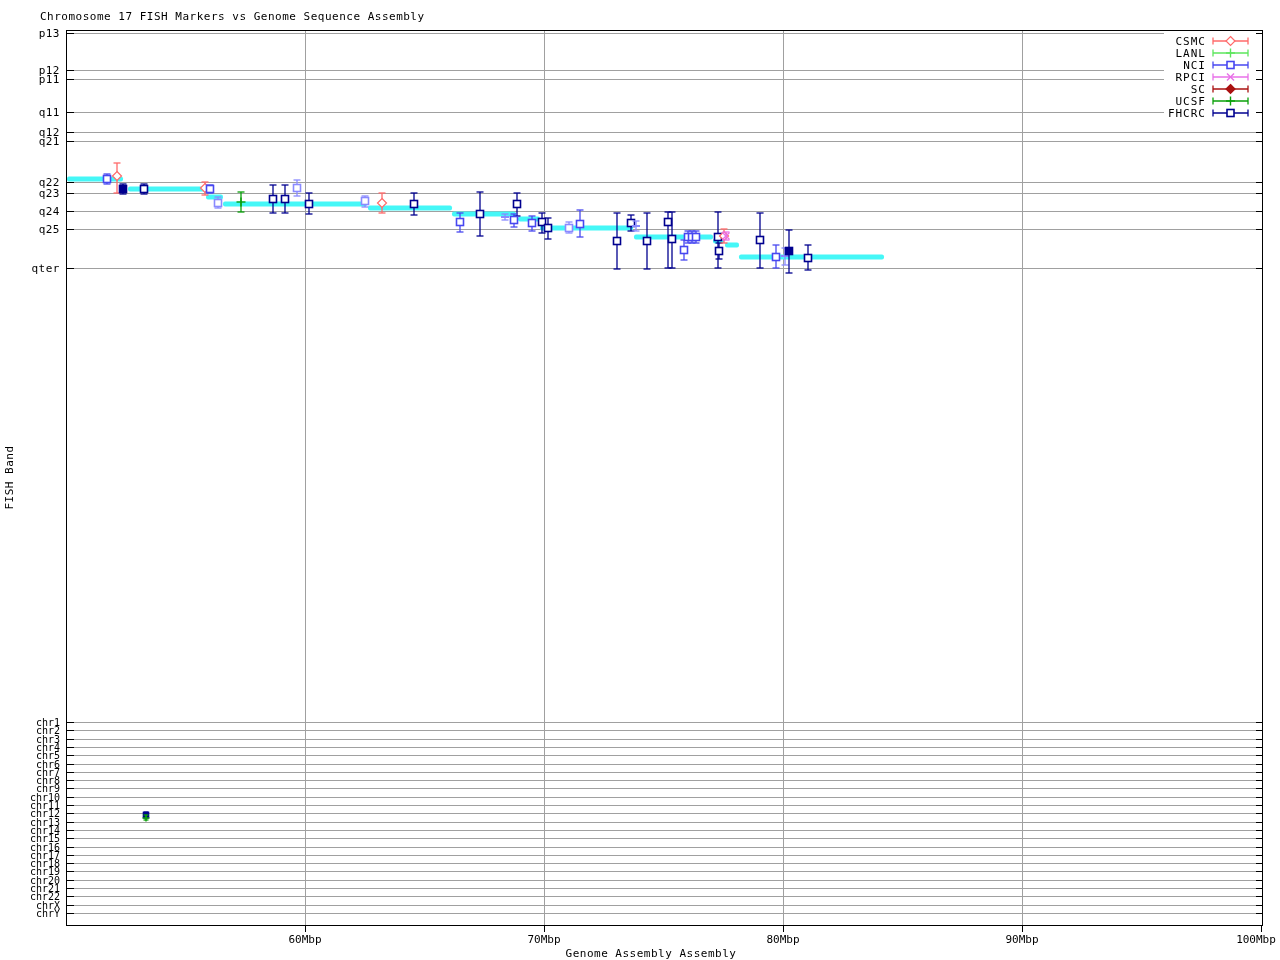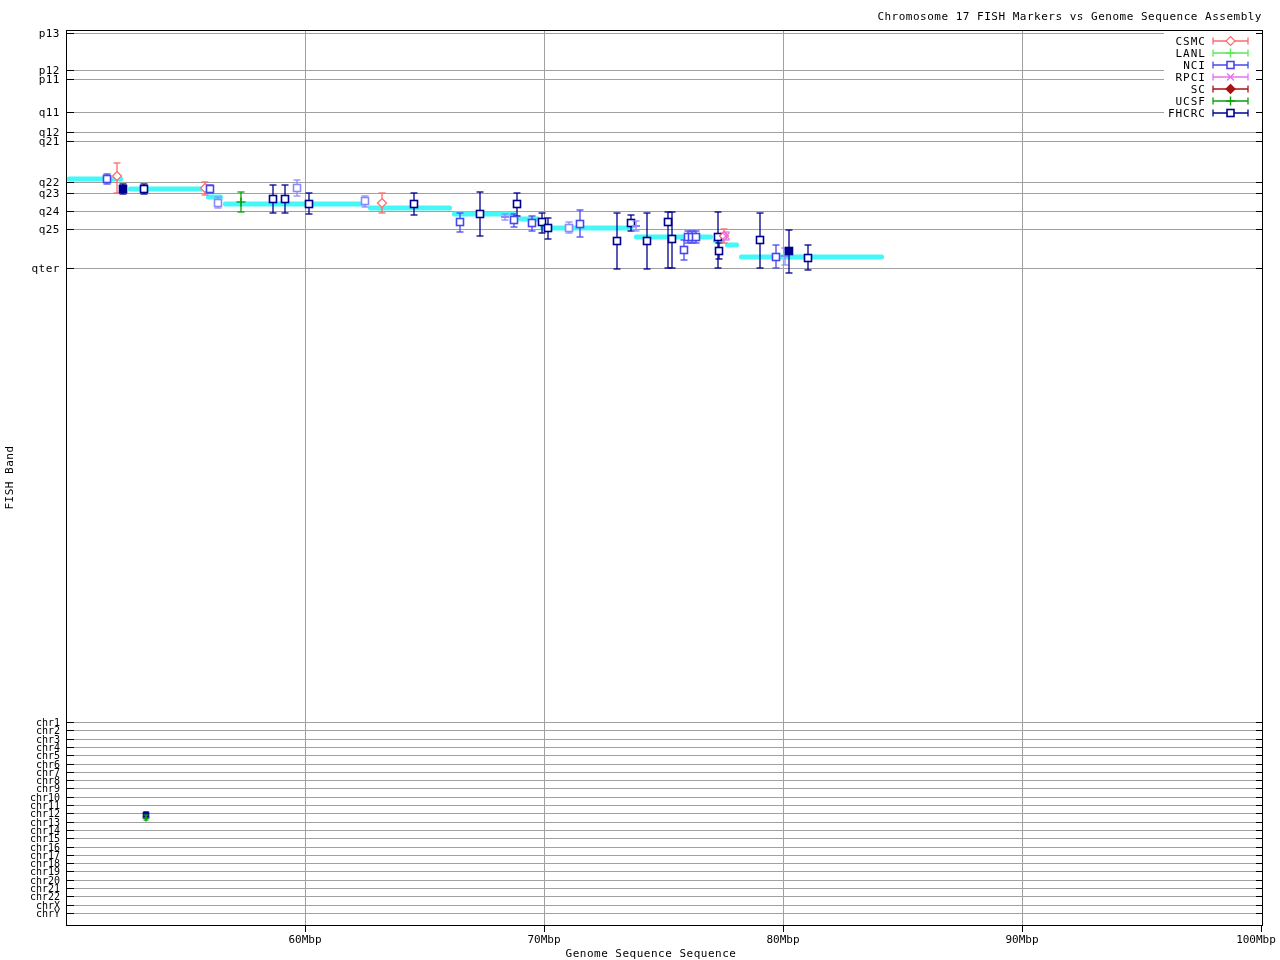--- a/index.html
+++ b/index.html
@@ -3,41 +3,41 @@
 <meta charset="utf-8">
 <style>
   html,body { margin:0; padding:0; background:#ffffff; }
   .stage {
     position:relative; width:1280px; height:960px; background:#ffffff;
     font-family:"DejaVu Sans Mono","Liberation Mono",monospace;
     overflow:hidden;
   }
   .chart-title {
     position:absolute; top:10px; left:40px; width:1222px;
-    text-align:right; font-size:11px; letter-spacing:0.5px; color:#000;
+    text-align:left; font-size:11px; letter-spacing:0.5px; color:#000;
     white-space:nowrap;
   }
   .x-axis-label {
     position:absolute; top:947px; left:40px; width:1222px;
     text-align:center; font-size:11px; letter-spacing:0.5px; color:#000;
   }
   .y-axis-label {
     position:absolute; top:471px; left:-41px; width:100px; height:13px;
     text-align:center; font-size:11px; letter-spacing:0.5px; color:#000;
     transform:rotate(-90deg);
   }
   svg text { font-family:"DejaVu Sans Mono","Liberation Mono",monospace; fill:#000; }
 </style>
 </head>
 <body>
 
 <div class="stage">
   <div class="chart-title">Chromosome 17 FISH Markers vs Genome Sequence Assembly</div>
   <div class="y-axis-label">FISH Band</div>
-  <div class="x-axis-label">Genome Sequence Sequence</div>
+  <div class="x-axis-label">Genome Assembly Assembly</div>
   <svg id="chart-svg" width="1280" height="960" viewBox="0 0 1280 960">
       <g shape-rendering="crispEdges">
         <line x1="305.5" x2="305.5" y1="30.5" y2="925.5" stroke="#a0a0a0" stroke-width="1"></line>
         <line x1="544.5" x2="544.5" y1="30.5" y2="925.5" stroke="#a0a0a0" stroke-width="1"></line>
         <line x1="783.5" x2="783.5" y1="30.5" y2="925.5" stroke="#a0a0a0" stroke-width="1"></line>
         <line x1="1022.5" x2="1022.5" y1="30.5" y2="925.5" stroke="#a0a0a0" stroke-width="1"></line>
         <line x1="66.5" x2="1262.5" y1="33.5" y2="33.5" stroke="#a0a0a0" stroke-width="1"></line>
         <line x1="66.5" x2="1262.5" y1="70.5" y2="70.5" stroke="#a0a0a0" stroke-width="1"></line>
         <line x1="66.5" x2="1262.5" y1="79.5" y2="79.5" stroke="#a0a0a0" stroke-width="1"></line>
         <line x1="66.5" x2="1262.5" y1="112.5" y2="112.5" stroke="#a0a0a0" stroke-width="1"></line>

